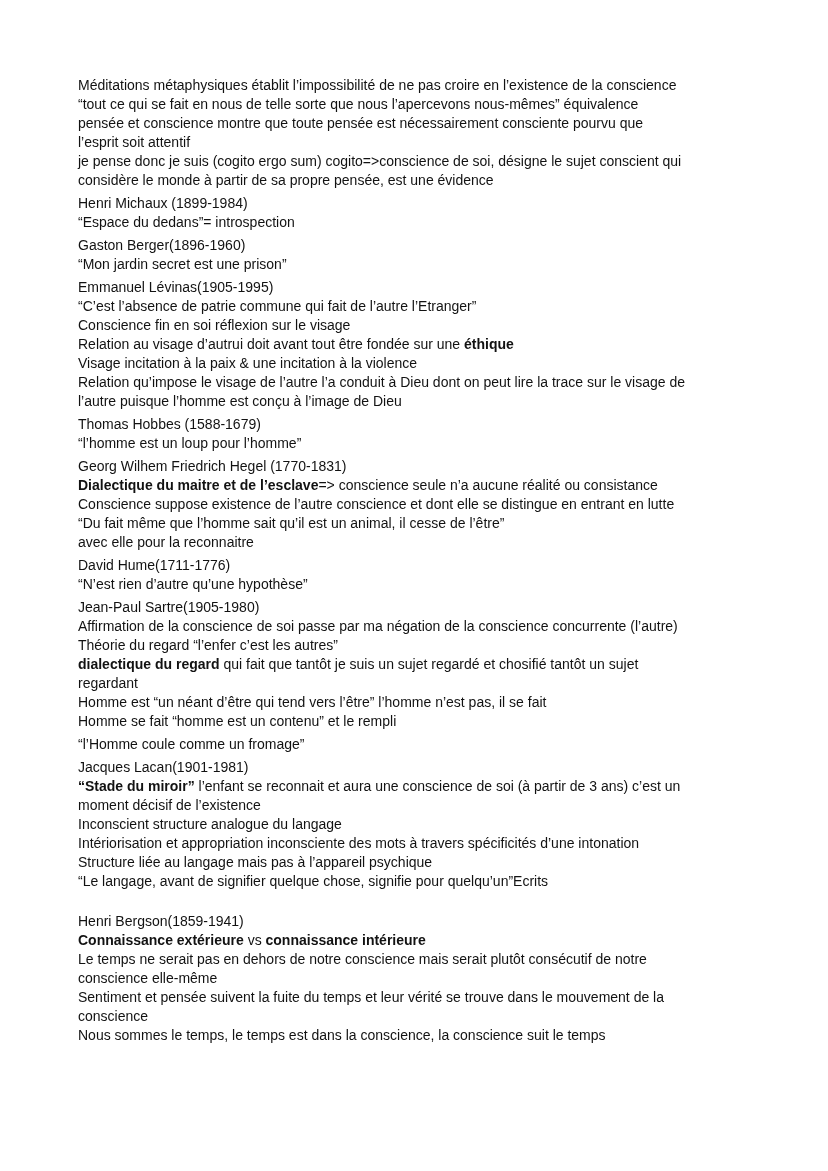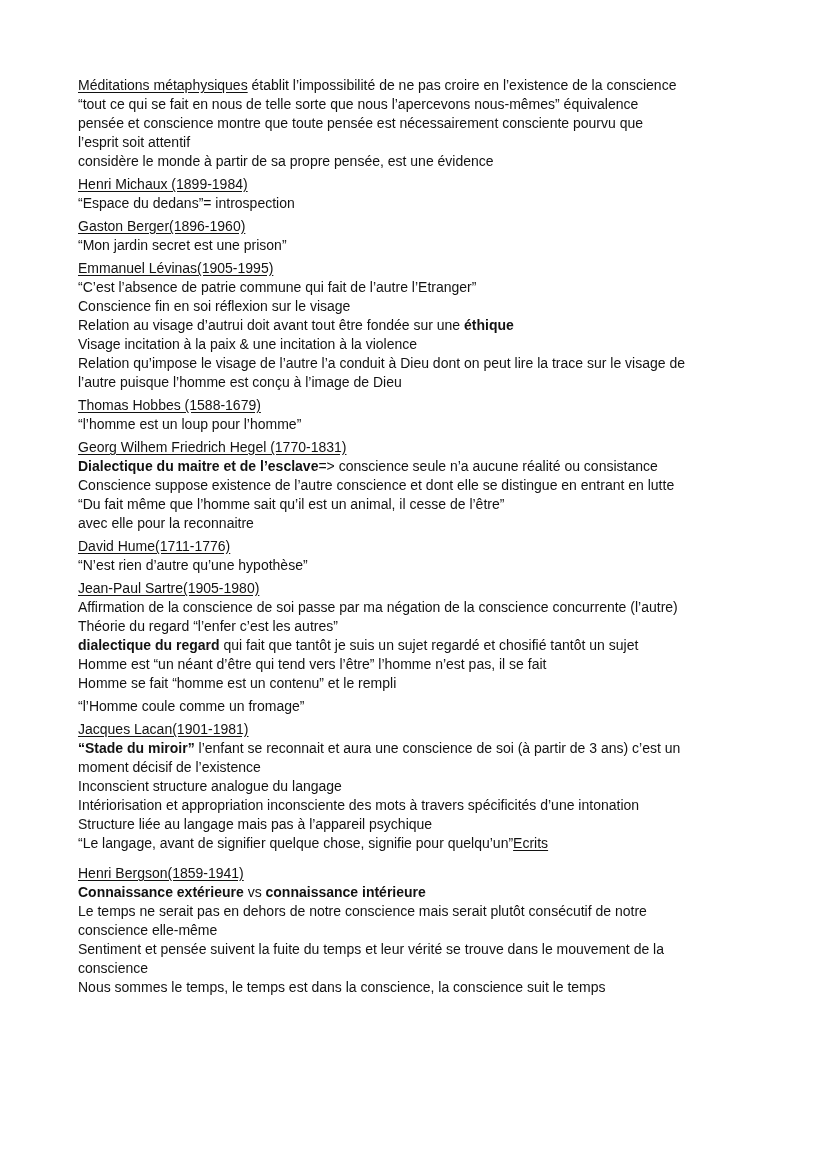--- a/index.html
+++ b/index.html
@@ -21,40 +21,40 @@
     color: #121212;
   }
   .line {
     white-space: nowrap;
     min-height: 19px;
   }
   .section + .section {
     margin-top: 4px;
   }
   .section.gap-large {
-    margin-top: 11px;
+    margin-top: 21px;
   }
   .u {
-    text-decoration: underline;
     text-underline-offset: 2px;
   }
   .b {
     font-weight: bold;
   }
 </style>
 </head>
 <body>
 
 <div class="page">
   <div>
       <section class="section">
         <div class="line"><span class="u">Méditations métaphysiques</span><span> établit l’impossibilité de ne pas croire en l’existence de la conscience</span></div>
         <div class="line"><span>“tout ce qui se fait en nous de telle sorte que nous l’apercevons nous-mêmes” équivalence</span></div>
         <div class="line"><span>pensée et conscience montre que toute pensée est nécessairement consciente pourvu que</span></div>
         <div class="line"><span>l’esprit soit attentif</span></div>
+        <div class="line"><span>je pense donc je suis (cogito ergo sum) cogito=&gt;conscience de soi, désigne le sujet conscient qui</span></div>
         <div class="line"><span>considère le monde à partir de sa propre pensée, est une évidence</span></div>
       </section>
       <section class="section">
         <div class="line"><span class="u">Henri Michaux (1899-1984)</span></div>
         <div class="line"><span>“Espace du dedans”= introspection</span></div>
       </section>
       <section class="section">
         <div class="line"><span class="u">Gaston Berger(1896-1960)</span></div>
         <div class="line"><span>“Mon jardin secret est une prison”</span></div>
       </section>
@@ -80,20 +80,21 @@
       </section>
       <section class="section">
         <div class="line"><span class="u">David Hume(1711-1776)</span></div>
         <div class="line"><span>“N’est rien d’autre qu’une hypothèse”</span></div>
       </section>
       <section class="section">
         <div class="line"><span class="u">Jean-Paul Sartre(1905-1980)</span></div>
         <div class="line"><span>Affirmation de la conscience de soi passe par ma négation de la conscience concurrente (l’autre)</span></div>
         <div class="line"><span>Théorie du regard “l’enfer c’est les autres”</span></div>
         <div class="line"><span class="b">dialectique du regard</span><span> qui fait que tantôt je suis un sujet regardé et chosifié tantôt un sujet</span></div>
+        <div class="line"><span>regardant</span></div>
         <div class="line"><span>Homme est “un néant d’être qui tend vers l’être” l’homme n’est pas, il se fait</span></div>
         <div class="line"><span>Homme se fait “homme est un contenu” et le rempli</span></div>
       </section>
       <section class="section">
         <div class="line"><span>“l’Homme coule comme un fromage”</span></div>
       </section>
       <section class="section">
         <div class="line"><span class="u">Jacques Lacan(1901-1981)</span></div>
         <div class="line"><span class="b">“Stade du miroir”</span><span> l’enfant se reconnait et aura une conscience de soi (à partir de 3 ans) c’est un</span></div>
         <div class="line"><span>moment décisif de l’existence</span></div>

